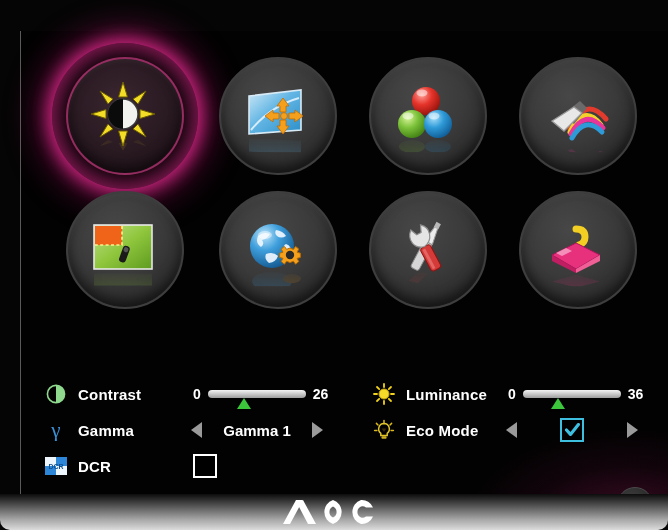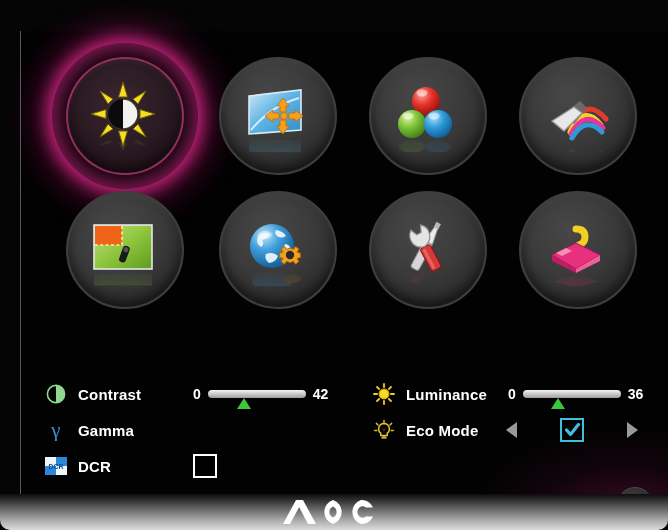--- a/index.html
+++ b/index.html
@@ -356,30 +356,35 @@
             <path d="M10 1.4 A8.6 8.6 0 0 1 10 18.6 Z" fill="#8ed98e"></path>
           </svg>
         </span>
         <span class="clabel">Contrast</span>
       </div>
       <div class="ctrl" style="left:172px;top:46px;">
         <span class="cmin">0</span>
         <div class="slider">
           <div class="thumb" style="left: 37%;"></div>
         </div>
-        <span class="cmax">42</span>
+        <span class="cmax">26</span>
       </div>
 
       <div class="ctrl" style="left:22px;top:82px;">
         <span class="cicon">
           <svg width="20" height="22" viewBox="0 0 20 22">
             <text x="10" y="18" font-family="'Liberation Serif',serif" font-size="21" fill="#3b8fd6" text-anchor="middle">γ</text>
           </svg>
         </span>
         <span class="clabel">Gamma</span>
+      </div>
+      <div class="ctrl" style="left:170px;top:82px;">
+        <span class="arrL"></span>
+        <span class="optval">Gamma 1</span>
+        <span class="arrR"></span>
       </div>
 
       <div class="ctrl" style="left:22px;top:118px;">
         <span class="cicon">
           <svg width="22" height="18" viewBox="0 0 22 18">
             <rect x="0" y="0" width="22" height="18" fill="#2d86d8"></rect>
             <rect x="0" y="0" width="11" height="9" fill="#eef6fd"></rect>
             <rect x="11" y="9" width="11" height="9" fill="#eef6fd"></rect>
             <text x="11" y="12" font-family="'Liberation Sans',sans-serif" font-size="7" font-weight="bold" fill="#0f4f8f" text-anchor="middle">DCR</text>
           </svg>

